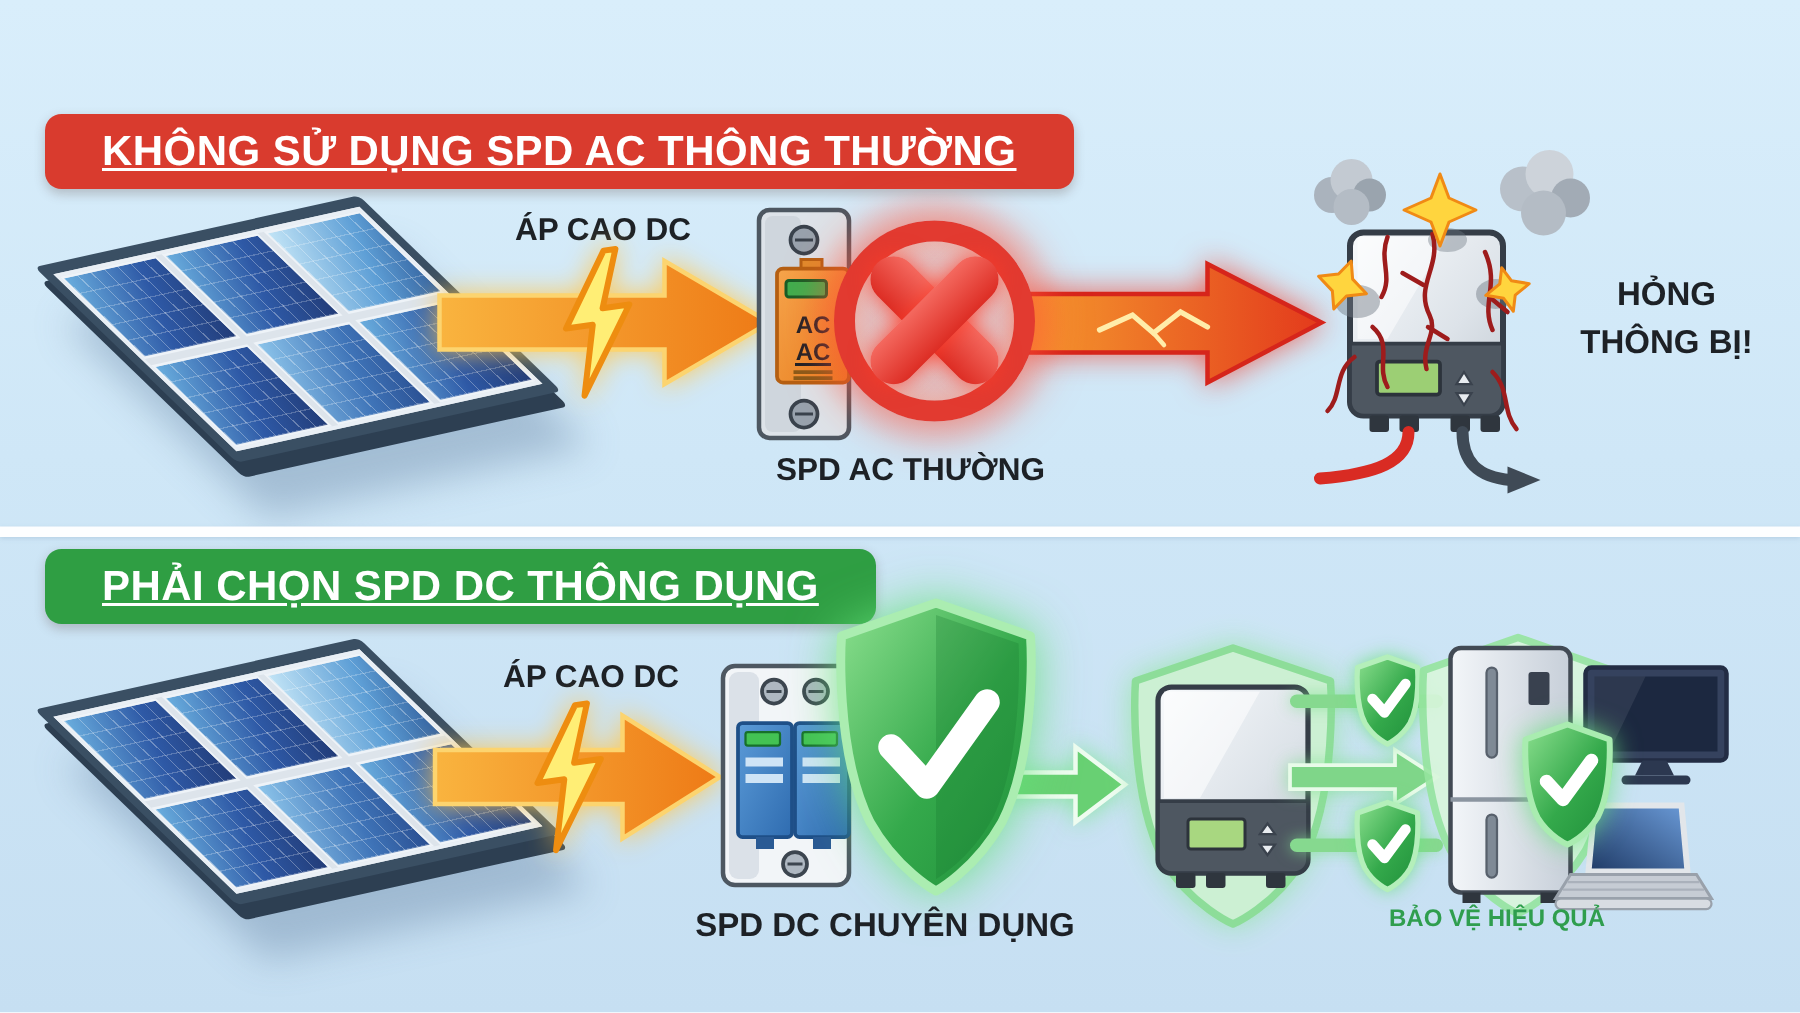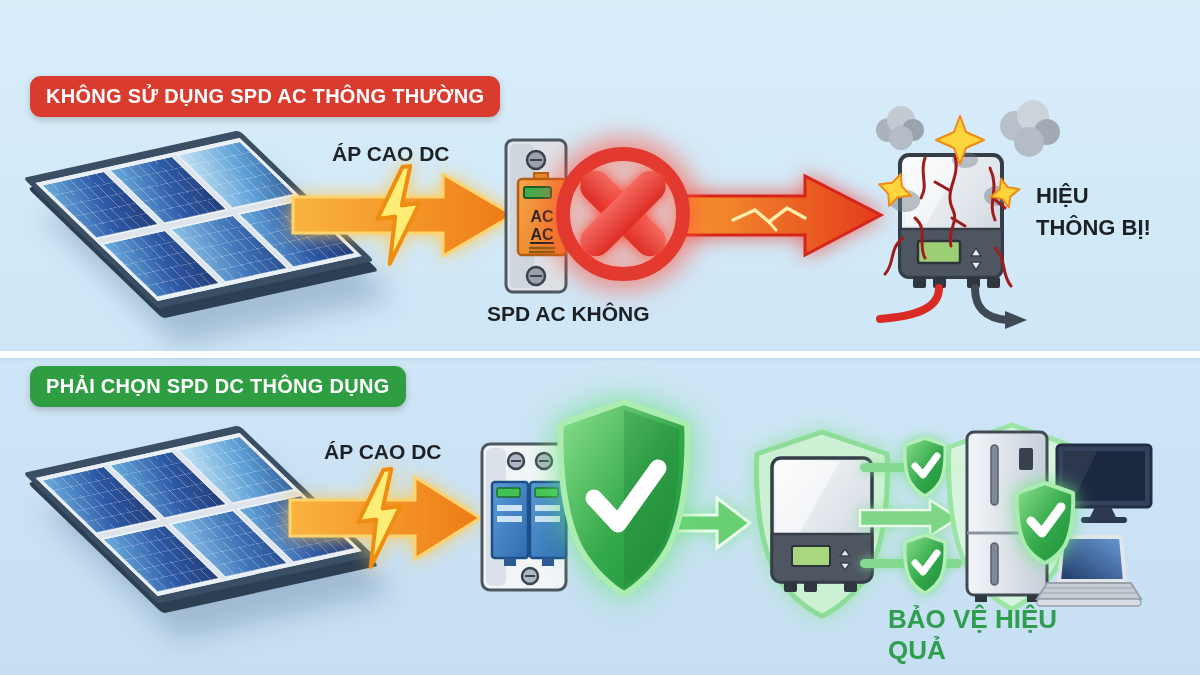--- a/index.html
+++ b/index.html
@@ -6,35 +6,36 @@
   body{font-family:"Liberation Sans","DejaVu Sans",sans-serif;}
   #stage{
     position:relative;width:1200px;height:675px;overflow:hidden;
     background:linear-gradient(180deg,var(--background-top,#d9eefb) 0%,#cfe7f7 45%,var(--background-bottom,#c6dff2) 100%);
   }
   svg{display:block;overflow:visible;font-family:inherit;}
   .abs{position:absolute;}
 
   
   .banner{
-    position:absolute;color:#fff;font-weight:bold;font-size:20px;
-    padding:9px 16px;border-radius:11px;letter-spacing:.3px;white-space:nowrap;
+    position:absolute;color:#fff;font-weight:bold;font-size:28px;
+    padding:9px 38px;border-radius:11px;letter-spacing:.3px;white-space:nowrap;
     box-shadow:0 3px 7px rgba(90,70,60,.28);
+    text-decoration:underline;
   }
   .banner-top{background:var(--red-banner,#d93b2e);left:30px;top:76px;}
   .banner-bottom{background:var(--green-banner,#2f9e43);left:30px;top:366px;}
 
   
-  .lbl{position:absolute;font-weight:bold;color:var(--dark-text,#1d2126);}
+  .lbl{position:absolute;font-weight:bold;color:var(--dark-text,#1d2126);text-align:center;}
   .lbl-surge-top{left:332px;top:142px;width:140px;font-size:21px;}
   .lbl-surge-bottom{left:324px;top:440px;width:140px;font-size:21px;}
   .lbl-spd-ac{left:487px;top:302px;width:240px;font-size:21px;}
   .lbl-spd-dc{left:450px;top:604px;width:280px;font-size:22px;}
   .lbl-damage{left:1036px;top:180px;width:150px;font-size:22px;line-height:1.45;}
-  .lbl-result{left:888px;top:604px;width:220px;font-size:26px;color:var(--green-text,#2f9e4e);}
+  .lbl-result{left:888px;top:604px;width:220px;font-size:16px;color:var(--green-text,#2f9e4e);}
 
   
   .divider{position:absolute;left:0;top:351px;width:100%;height:7px;background:#fdfeff;box-shadow:0 1px 3px rgba(140,170,195,.35);}
 
   
   .solar{position:absolute;width:370px;height:230px;}
   .solar-frame{
     position:absolute;left:13px;top:53px;width:300px;height:170px;
     transform:matrix(0.68,-0.15,0.718,0.694,0,0);transform-origin:0 0;
     background:#3a4f63;padding:9px;border-radius:5px;box-sizing:content-box;
@@ -216,25 +217,25 @@
     </g>
 
     <g fill="#ffd53e" stroke="#f08a15" stroke-width="2" stroke-linejoin="round">
       <polygon points="0,-24 6,-8 24,0 6,8 0,24 -6,8 -24,0 -6,-8" transform="translate(105,42)"></polygon>
       <polygon points="0,-17 5,-6 17,0 5,6 0,17 -5,6 -17,0 -5,-6" transform="translate(40,92) rotate(20)"></polygon>
       <polygon points="0,-15 4,-5 15,0 4,5 0,15 -4,5 -15,0 -4,-5" transform="translate(150,95) rotate(-15)"></polygon>
     </g>
   </svg>
 
   <div class="lbl lbl-damage">
-    <div>HIỆU</div>
+    <div>HỎNG</div>
     <div>THÔNG BỊ!</div>
   </div>
 
-  <div class="lbl lbl-spd-ac">SPD AC KHÔNG</div>
+  <div class="lbl lbl-spd-ac">SPD AC THƯỜNG</div>
 
   <div class="divider"></div>
 
   <div class="banner banner-bottom">PHẢI CHỌN SPD DC THÔNG DỤNG</div>
 
   <div class="solar abs" style="left:10px;top:420px;">
     <div class="solar-frame">
       <div class="solar-grid">
         <div class="cell"></div>
           <div class="cell"></div>
@@ -281,20 +282,21 @@
   </svg>
 
   <svg class="abs" style="left:552px;top:396px" width="145" height="210" viewBox="0 0 145 210">
     <g style="filter:drop-shadow(0 0 16px rgba(100,225,120,.85))">
       <path d="M72 6 L135 28 C135 28 140 104 116 152 C98 184 72 198 72 198 C72 198 46 184 28 152 C4 104 9 28 9 28 Z" fill="url(#gShield)" stroke="#abedb1" stroke-width="6" stroke-linejoin="round"></path>
       <path d="M72 14 L72 190 C72 190 95 177 110 149 C131 106 127 33 127 33 Z" fill="#14732c" opacity=".25"></path>
       <polyline points="42,102 66,128 106,72" fill="none" stroke="#ffffff" stroke-width="17" stroke-linecap="round" stroke-linejoin="round"></polyline>
     </g>
   </svg>
 
+  <div class="lbl lbl-spd-dc">SPD DC CHUYÊN DỤNG</div>
 
   <svg class="abs" style="left:740px;top:424px" width="165" height="200" viewBox="0 0 165 200">
     <path d="M82 8 L147 30 C147 30 152 105 128 150 C110 180 82 192 82 192 C82 192 54 180 36 150 C12 105 17 30 17 30 Z" fill="#cdf2d1" opacity=".92" stroke="#88dd92" stroke-width="5" stroke-linejoin="round" style="filter:drop-shadow(0 0 10px rgba(140,230,150,.8))"></path>
     <rect x="32" y="34" width="100" height="124" rx="9" fill="url(#gInv)" stroke="#353d47" stroke-width="3.5"></rect>
     <path d="M36 37 L100 37 L60 108 L36 108 Z" fill="#ffffff" opacity=".55"></path>
     <path d="M32 110 h100 v39 a9 9 0 0 1 -9 9 h-82 a9 9 0 0 1 -9 -9 Z" fill="#4e5761" stroke="#353d47" stroke-width="2.5"></path>
     <rect x="52" y="122" width="38" height="20" rx="2" fill="#a8d780" stroke="#2c333b" stroke-width="2"></rect>
     <polygon points="100,132 105,125 110,132" fill="#e8ecf0" stroke="#3a424d" stroke-width="1.5"></polygon>
     <polygon points="100,139 110,139 105,146" fill="#e8ecf0" stroke="#3a424d" stroke-width="1.5"></polygon>
     <rect x="44" y="158" width="13" height="10" rx="2" fill="#2f363e"></rect>

